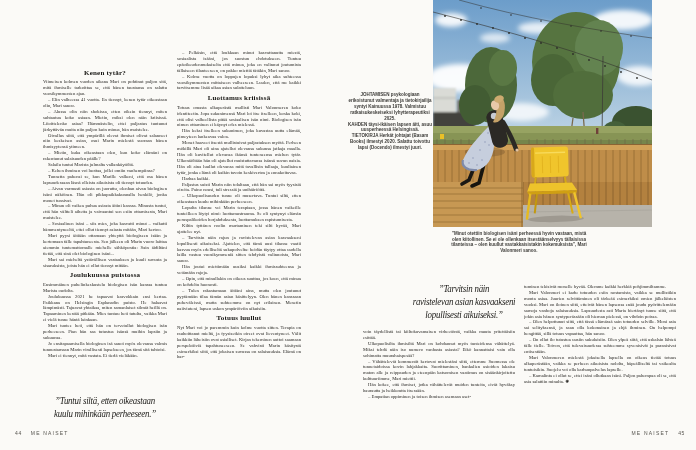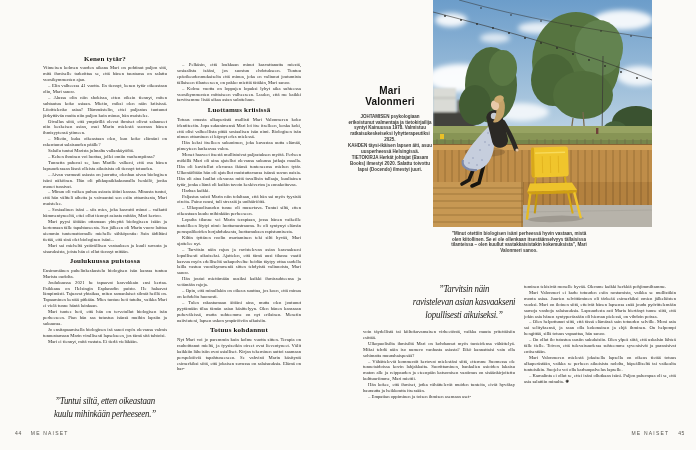--- a/index.html
+++ b/index.html
@@ -12,22 +12,22 @@
   .col{
     position:absolute;text-align:justify;font-size:4.7px;line-height:5.9px;
     overflow:hidden;hyphens:auto;-webkit-hyphens:auto;
   }
   .col p{margin:0;text-indent:5px;}
   .col p.ni{text-indent:0;}
   .colhead{
     font-size:7px;font-weight:bold;text-align:center;
     margin:5px 0 2.5px 0;letter-spacing:.2px;color:#161512;
   }
-  .c1{left:43px;top:52px;width:124px;height:332px;}
-  .c2{left:177px;top:62px;width:124px;height:380px;}
+  .c1{left:43px;top:66px;width:124px;height:332px;}
+  .c2{left:177px;top:50px;width:124px;height:380px;}
   .rc1{left:363px;top:329px;width:152px;height:114px;}
   .rc2{left:524px;top:284px;width:152px;height:160px;}
   
   .pq{
     position:absolute;font-style:italic;text-align:center;color:#1b1a17;
     font-size:10.6px;line-height:13.2px;letter-spacing:-.3px;
     transform:scaleX(.84);transform-origin:50% 50%;white-space:nowrap;
   }
   .pq-left{left:36px;top:394px;width:138px;}
   .pq-right{left:384px;top:282px;width:160px;}
@@ -96,38 +96,34 @@
     <p>Monet haaveet itsestä mullistuivat paljastuksen myötä. Perheen mökillä Mari oli aina ajatellut olevansa sukunsa jatkaja maalla. Hän oli kuvitellut olevansa ikänsä tunteneensa miehen tytär. Ulkonäöltään hän oli ajatellut muistuttavansa isänsä suvun naisia. Hän oli aina luullut olevansa mitä tavallisin tallaaja, kuuliainen tytär, jonka elämä oli kaikin tavoin keskivertoa ja ennakoitavaa.</p>
     <p>Harhaa kaikki.</p>
     <p>Paljastus suisti Marin niin tolaltaan, että hän sai myös fyysisiä oireita. Paino nousi, tuli stressiä ja unihäiriöitä.</p>
     <p>– Ulkopuolisuuden tunne oli musertava. Tuntui siltä, etten oikeastaan kuulu mihinkään perheeseen.</p>
     <p>Lopulta tilanne vei Marin terapiaan, jossa hänen vaikeille tunteilleen löytyi nimi: luottamustrauma. Se oli syntynyt elämän peruspalikoiden horjahduksesta, luottamuksen rapistumisesta.</p>
     <p>Kiltin tyttären roolin murtaminen teki silti hyvää, Mari ajattelee nyt.</p>
     <p>– Tarvitsin näin rajun ja ravistelevan asian kasvaakseni lopullisesti aikuiseksi. Ajattelen, että tämä uusi tilanne vaatii kasvua myös edelliseltä sukupolvelta: heidän täytyy ottaa uudella lailla vastuu vuosikymmeniä sitten tehdyistä valinnoista, Mari sanoo.</p>
     <p>Hän joutui miettimään uusiksi kaikki ihmissuhteensa ja vetämään rajoja.</p>
     <p>– Opin, että minullakin on oikeus suuttua, jos koen, että minua on kohdeltu huonosti.</p>
     <p>– Tulen rakastamaan äitiäni aina, mutta olen joutunut pyytämään tilaa tämän asian käsittelyyn. Olen hänen kanssaan puheväleissä, mutta suhteemme on nyt erilainen. Menetin naiiviuteni, lapsen uskon ympäröiviin aikuisiin.</p>
-    <h3 class="colhead">Totuus kohdannut</h3>
+    <h3 class="colhead">Totuus luullut</h3>
     <p class="ni">Nyt Mari voi jo paremmin kuin kolme vuotta sitten. Terapia on rauhoittanut mieltä, ja fyysisetkin oireet ovat lieventyneet. Välit kaikkiin läheisiin ovat asialliset. Kirjan tekeminen auttoi saamaan perspektiiviä tapahtuneeseen. Se vahvisti Marin käsitystä esimerkiksi siitä, että jokaisen suvussa on salaisuuksia. Elämä on har-</p>
   </div>
 
   <div class="pq pq-left">
     <div>”Tuntui siltä, etten oikeastaan</div>
     <div>kuulu mihinkään perheeseen.”</div>
   </div>
 
   <div class="footer footer-left">
     <span class="num">44</span><span>ME NAISET</span>
   </div>
 
   <aside class="bio">
-    <div class="bio-name">
-      <div>Mari</div>
-      <div>Valonmeri</div>
-    </div>
     <p>JOHTAMISEN psykologiaan erikoistunut valmentaja ja tietokirjailija syntyi Kainuussa 1978. Valmistuu ratkaisukeskeiseksi lyhytterapeutiksi 2025.</p>
     <p>KAHDEN täysi-ikäisen lapsen äiti, asuu uusperheessä Helsingissä.</p>
     <p>TIETOKIRJA Herkät johtajat (Basam Books) ilmestyi 2020. Salattu toivottu lapsi (Docendo) ilmestyi juuri.</p>
   </aside>
 
   <figure class="photo" style="margin:0">
     <svg viewBox="0 0 219 227" width="219" height="227">
       <defs>
         <linearGradient id="sky" x1="0" y1="0" x2="0" y2="1">
           <stop offset="0" stop-color="#6c9dca"></stop>

